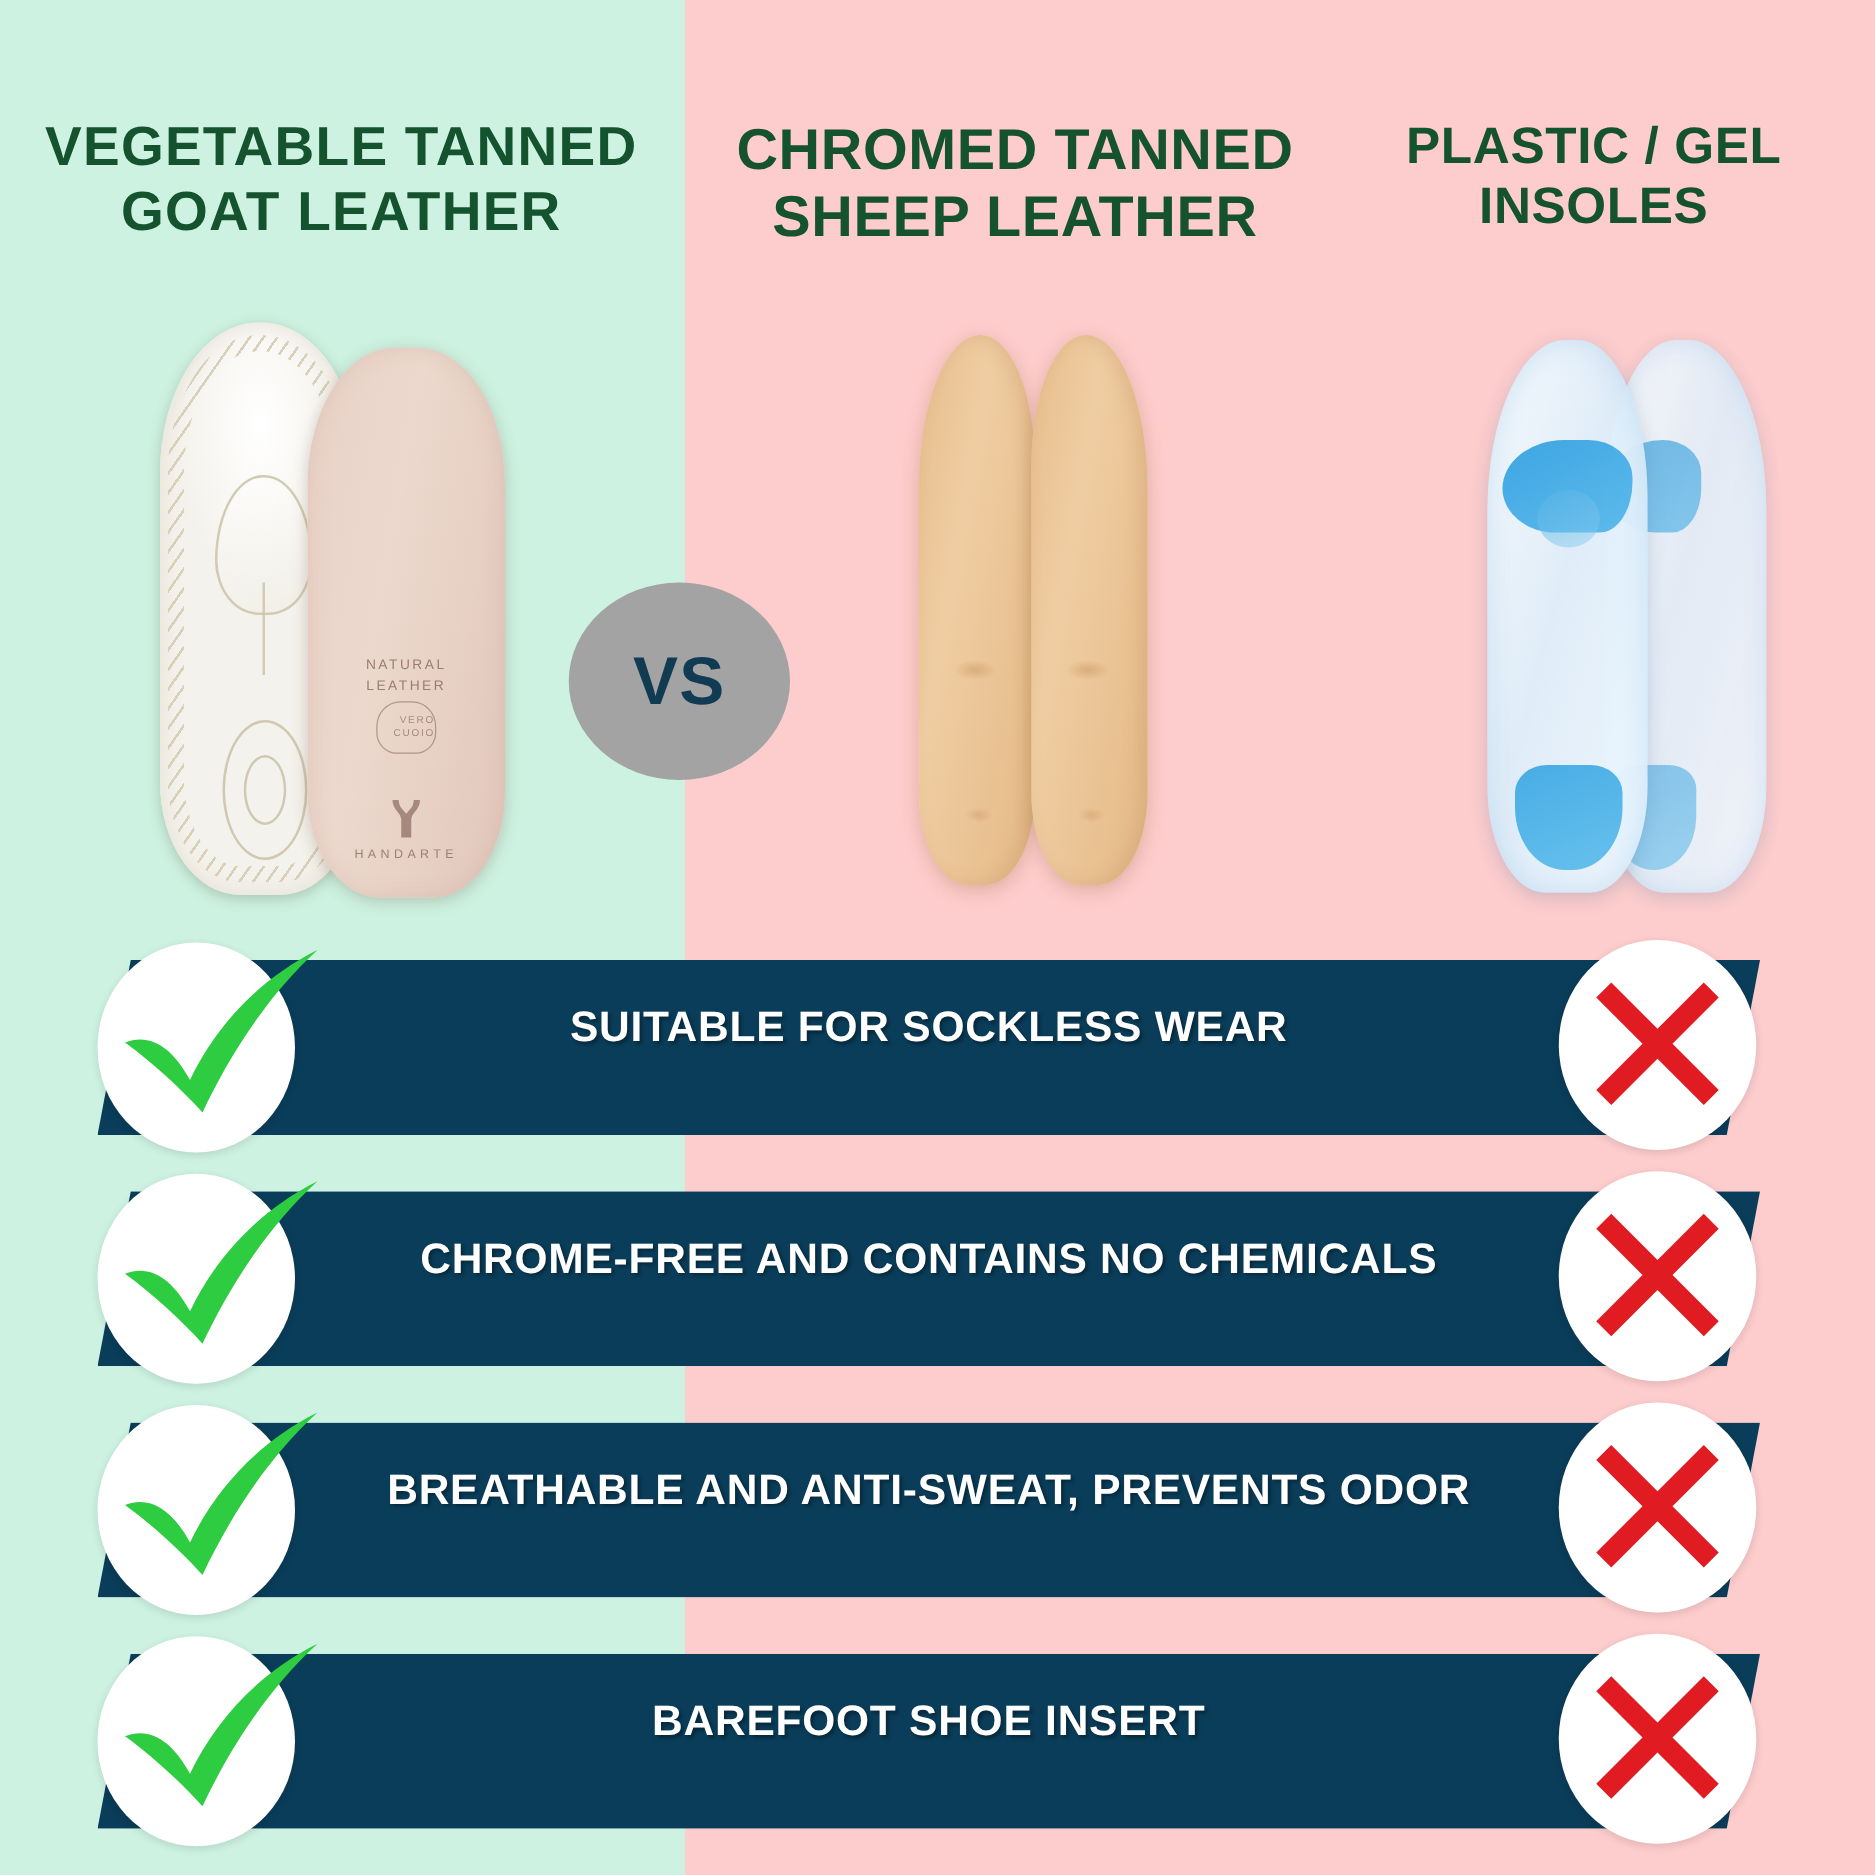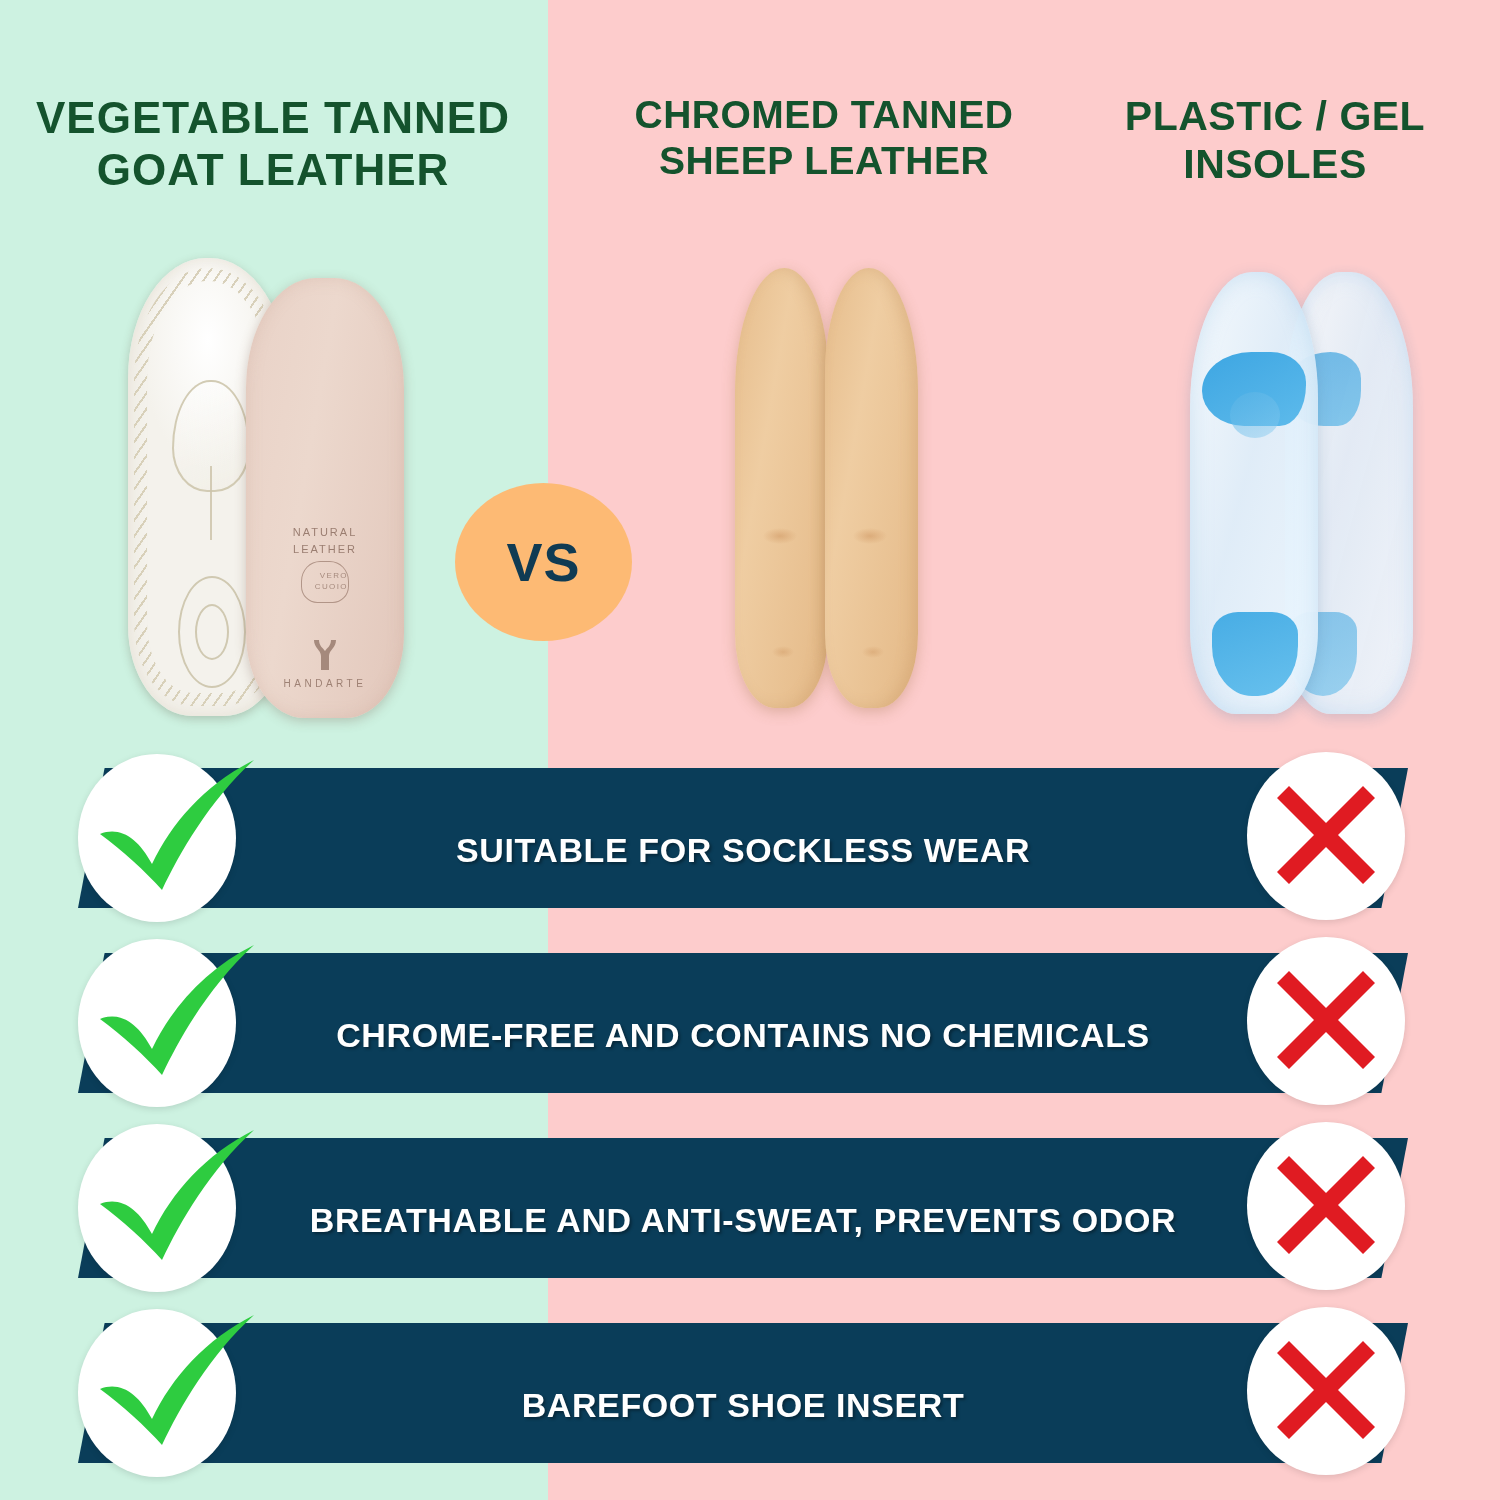--- a/index.html
+++ b/index.html
@@ -20,21 +20,21 @@
   .head{
     position:absolute;
     color:#14532d;
     font-weight:bold;
     text-align:center;
     letter-spacing:.5px;
     line-height:1.18;
     text-transform:uppercase;
   }
   #head-left{left:8px;top:92px;width:530px;font-size:44px;letter-spacing:1px;}
-  #head-mid{left:584px;top:92px;width:480px;font-size:39px;letter-spacing:.5px;}
+  #head-mid{left:572px;top:92px;width:480px;font-size:46px;letter-spacing:.5px;}
   #head-right{left:1075px;top:92px;width:400px;font-size:41px;letter-spacing:.5px;}
 
   
   .prod{position:absolute;}
 
   
   #prod-left{left:110px;top:250px;width:310px;height:470px;}
   .insole-white{
     position:absolute;left:18px;top:8px;width:160px;height:458px;
     background:
@@ -139,37 +139,37 @@
     position:absolute;left:22px;top:340px;width:86px;height:84px;
     background:linear-gradient(160deg,#3aa7e3,#5cbcec);
     border-radius:26px 26px 40px 40px/22px 22px 50px 50px;
     opacity:.92;
   }
   .gel.back .pad-fore{left:2px;width:74px;opacity:.72;}
   .gel.back .pad-heel{left:4px;width:68px;opacity:.62;}
 
   
   #vs-badge{
-    position:absolute;left:455px;top:483px;width:177px;height:158px;
-    background:#fdba74;border-radius:50%;
+    position:absolute;left:455px;top:466px;width:177px;height:158px;
+    background:#a3a3a3;border-radius:50%;
     display:flex;align-items:center;justify-content:center;
   }
   #vs-badge span{
     color:#103b53;font-weight:bold;font-size:54px;letter-spacing:1px;
   }
 
   
   .row{position:absolute;left:0;width:1500px;height:185px;}
   .banner{
     position:absolute;left:78px;top:18px;width:1330px;height:140px;
     background:#0a3d59;
     clip-path:polygon(2.0% 0%, 100% 0%, 98.0% 100%, 0% 100%);
   }
   .banner-label{
-    position:absolute;left:78px;top:30px;width:1330px;height:140px;
+    position:absolute;left:78px;top:2px;width:1330px;height:140px;
     display:flex;align-items:center;justify-content:center;
     color:#ffffff;font-weight:bold;font-size:34px;letter-spacing:.6px;
     text-shadow:2px 2px 3px rgba(0,0,0,.35);
     text-align:center;
     padding:0 130px;box-sizing:border-box;
   }
   .mark{
     position:absolute;width:158px;height:168px;border-radius:50%;
     background:#ffffff;
     box-shadow:0 2px 7px rgba(0,0,0,.12);

